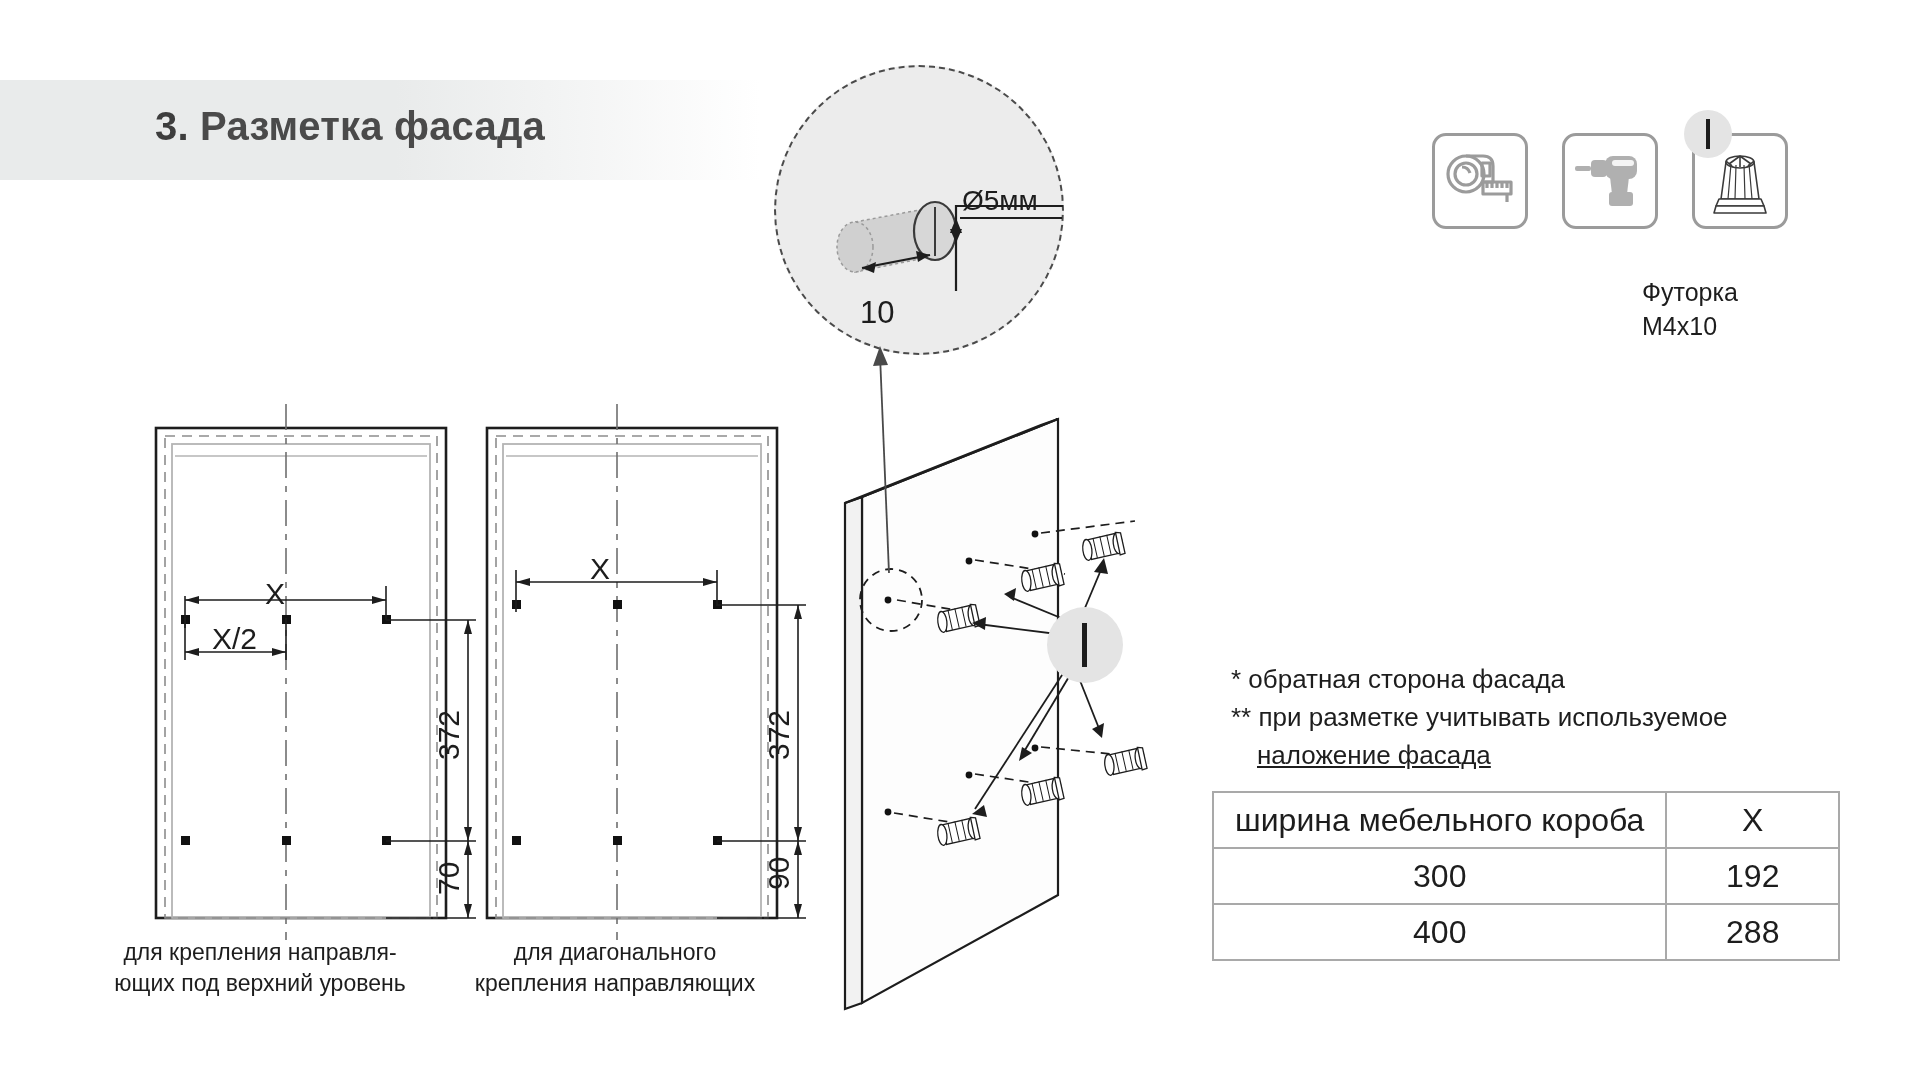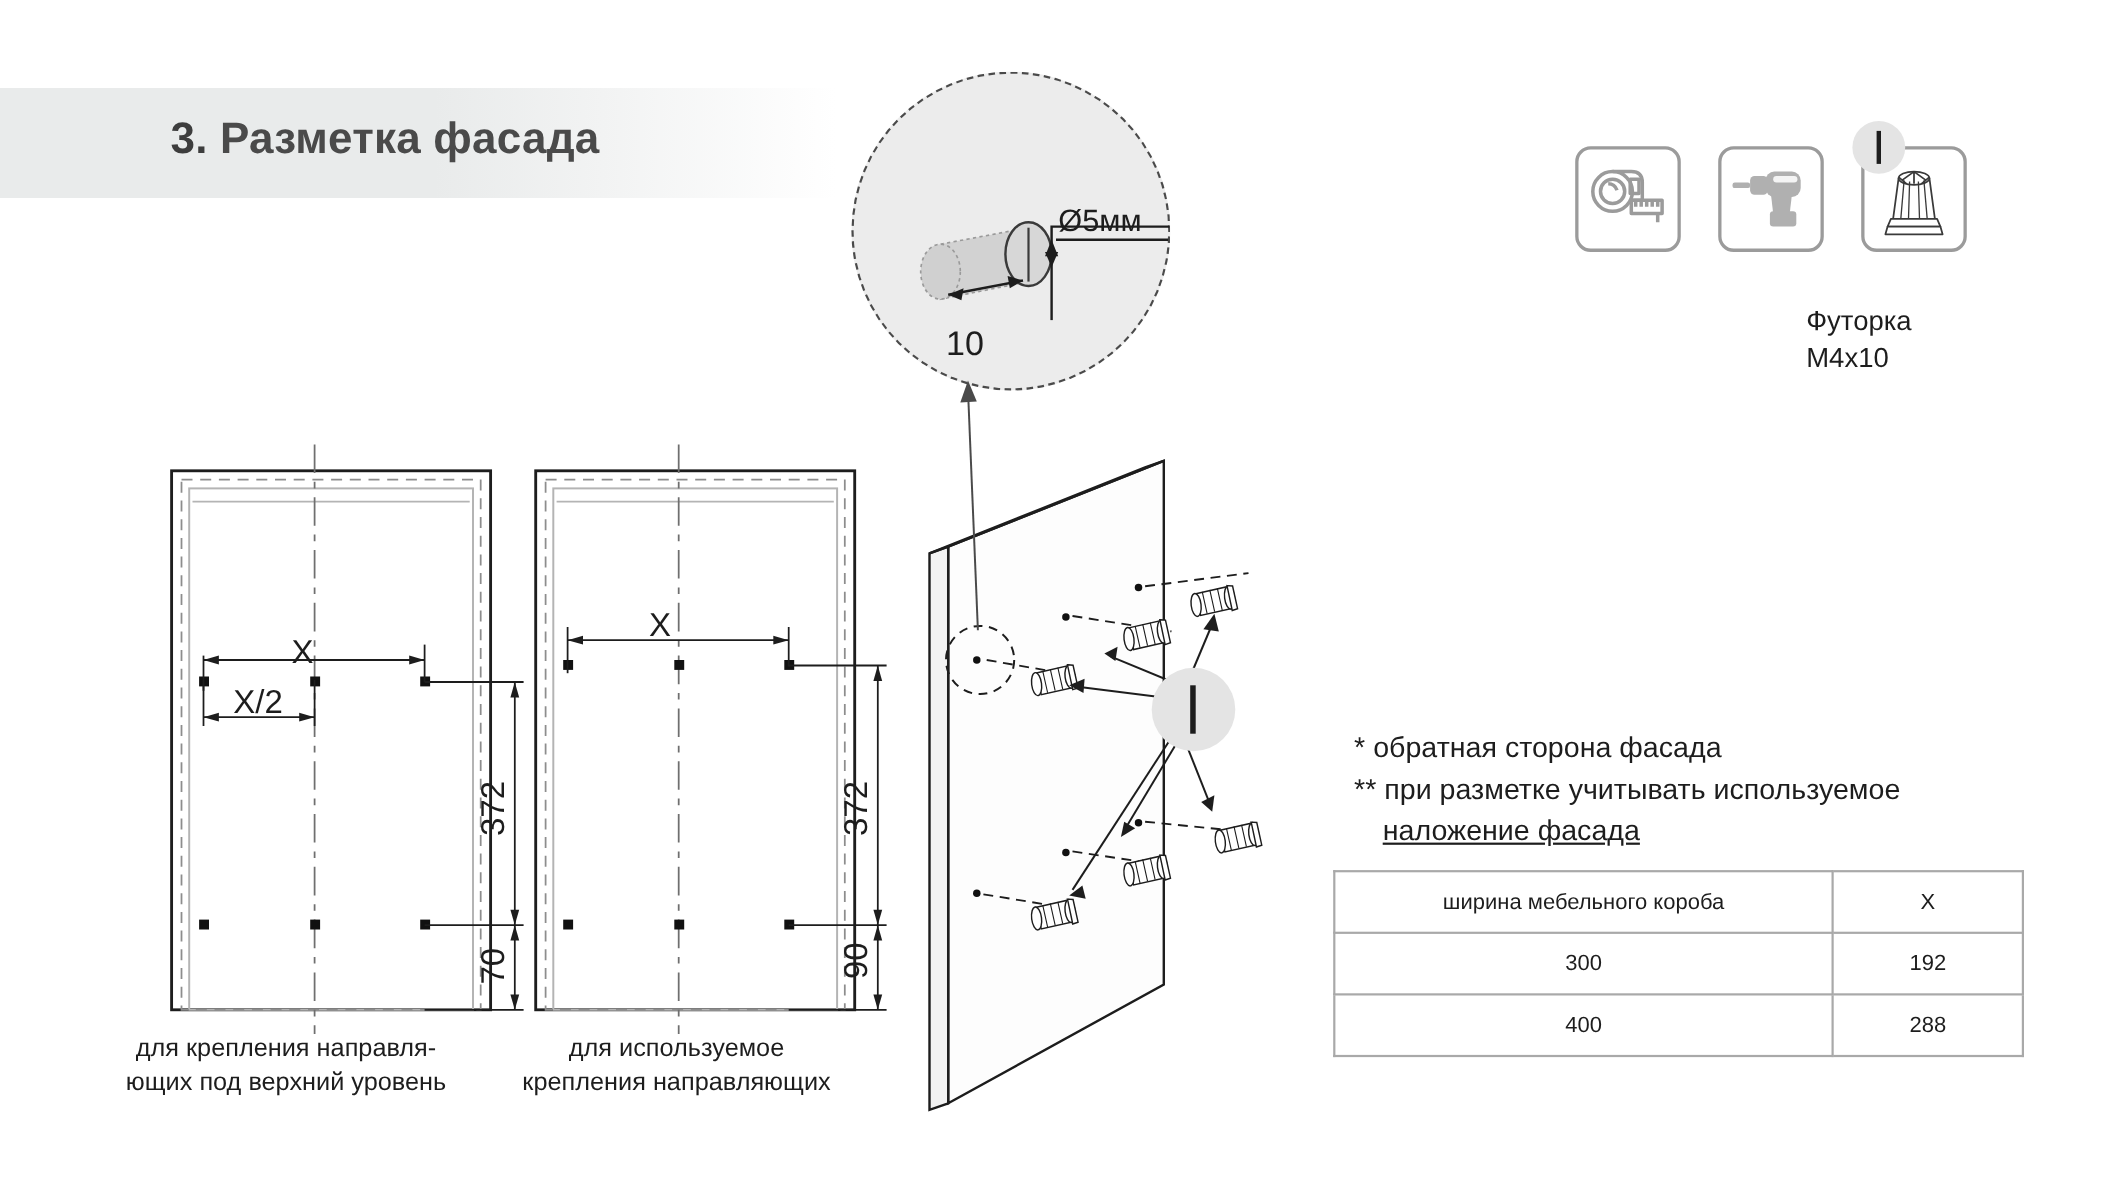--- a/index.html
+++ b/index.html
@@ -80,21 +80,21 @@
   #dim-90-right { left:762px; top:890px; }
 
   
   #notes { left:1195px; top:660px; width:700px;margin-left:36px; }
   .note { font-size:26px; line-height:38px; color:#1d1d1d; }
   .note.indent { padding-left:26px;text-decoration:underline; }
 
   
   #spec-table {
     left:1212px; top:791px; width:628px; border-collapse:collapse;
-    font-size:20px; color:#1d1d1d; background:#fff;
+    font-size:32px; color:#1d1d1d; background:#fff;
   }
   #spec-table td {
     border:2px solid #a9a9a9; text-align:center; height:54px; padding:0 8px;
   }
   #spec-table td.wide { width:460px; }
   #spec-table td.narrow { width:164px; }
 </style>
 </head>
 <body>
 
@@ -284,21 +284,21 @@
 
 <div class="abs dimtext" id="dim-x-right">X</div>
 <div class="abs dimtext-v" id="dim-372-right">372</div>
 <div class="abs dimtext-v" id="dim-90-right">90</div>
 
 <div class="abs cab-caption" id="caption-left">
   <div>для крепления направля-</div>
   <div>ющих под верхний уровень</div>
 </div>
 <div class="abs cab-caption" id="caption-right">
-  <div>для используемое</div>
+  <div>для диагонального</div>
   <div>крепления направляющих</div>
 </div>
 
 <svg class="abs svglayer">
   <defs>
     <g id="insert3d">
 
       <g stroke="#1d1d1d" stroke-width="1.3" fill="#ffffff">
         <path d="M -16 -8 L 14 -11 L 17 9 L -13 12 Z"></path>
         <ellipse cx="-16" cy="2" rx="4.5" ry="10.5"></ellipse>

